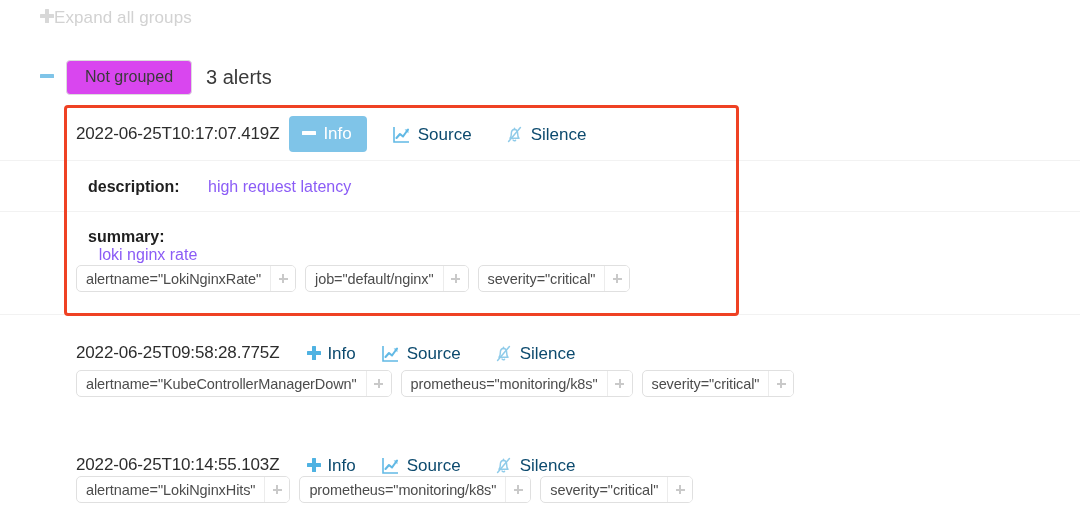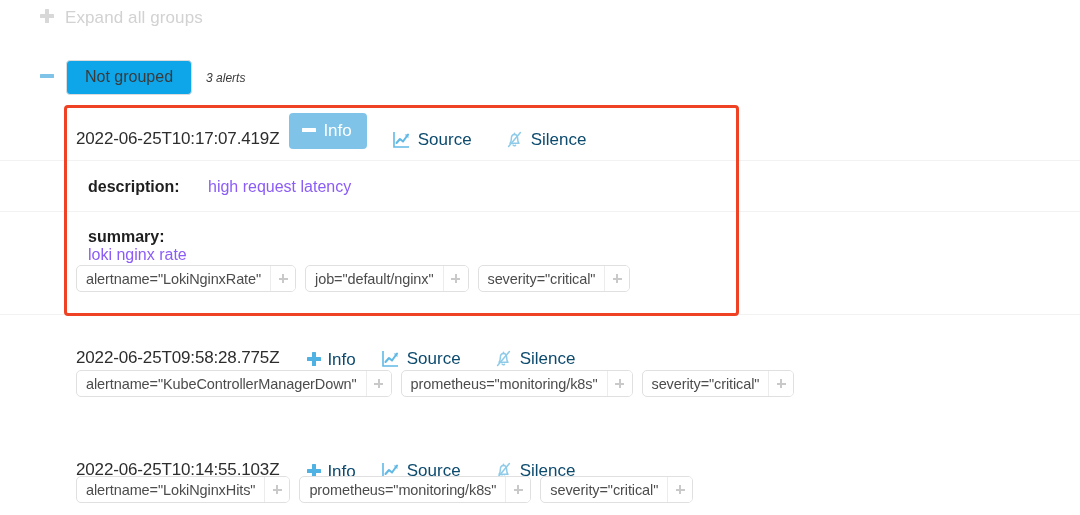--- a/index.html
+++ b/index.html
@@ -20,21 +20,20 @@
     background: #ffffff;
   }
 
   
   .expand-row {
     position: absolute;
     left: 40px;
     top: 8px;
     display: flex;
     align-items: center;
-    gap: 11px;
   }
   .plus-glyph {
     display: inline-block;
     position: relative;
     width: 14px;
     height: 14px;
   }
   .plus-glyph::before,
   .plus-glyph::after {
     content: "";
@@ -70,34 +69,33 @@
   .group-row {
     position: absolute;
     left: 40px;
     top: 60px;
     display: flex;
     align-items: center;
     gap: 12px;
   }
   .group-icon { color: #7fc4e8; }
   .group-btn {
-    background: #0ea5e9;
+    background: #d946ef;
     border: 1px solid #dcdcdc;
     border-radius: 4px;
     padding: 8px 18px 9px;
     font-size: 16px;
     color: #3a3a3a;
     font-family: "Liberation Sans", sans-serif;
     line-height: 1;
   }
   .group-count {
-    font-size: 12px;
+    font-size: 20px;
     color: #3a3a3a;
     margin-left: 2px;
-    font-style: italic;
   }
 
   
   .divider {
     position: absolute;
     left: 0;
     width: 1080px;
     height: 1px;
     background: #f2f2f2;
   }
@@ -118,21 +116,21 @@
     z-index: 5;
   }
 
   
   .alert {
     position: absolute;
     left: 76px;
   }
   .alert-head {
     display: flex;
-    align-items: flex-end;
+    align-items: center;
     gap: 0;
     height: 30px;
   }
   .ts {
     font-size: 17px;
     color: #2d2d2d;
     letter-spacing: -0.15px;
     white-space: nowrap;
   }
 
@@ -166,21 +164,21 @@
   }
   .info-plain .ic { color: #4fb2e2; }
 
   .src-link { margin-left: 25px; }
   .sil-link { margin-left: 33px; }
 
   
   .meta-row {
     position: absolute;
     display: flex;
-    align-items: flex-start;
+    align-items: center;
     font-size: 16px;
     color: #1f1f1f;
   }
   .meta-key {
     font-weight: bold;
     width: 120px;
     display: inline-block;
   }
   .meta-val { color: #8b5cf6; }
 

